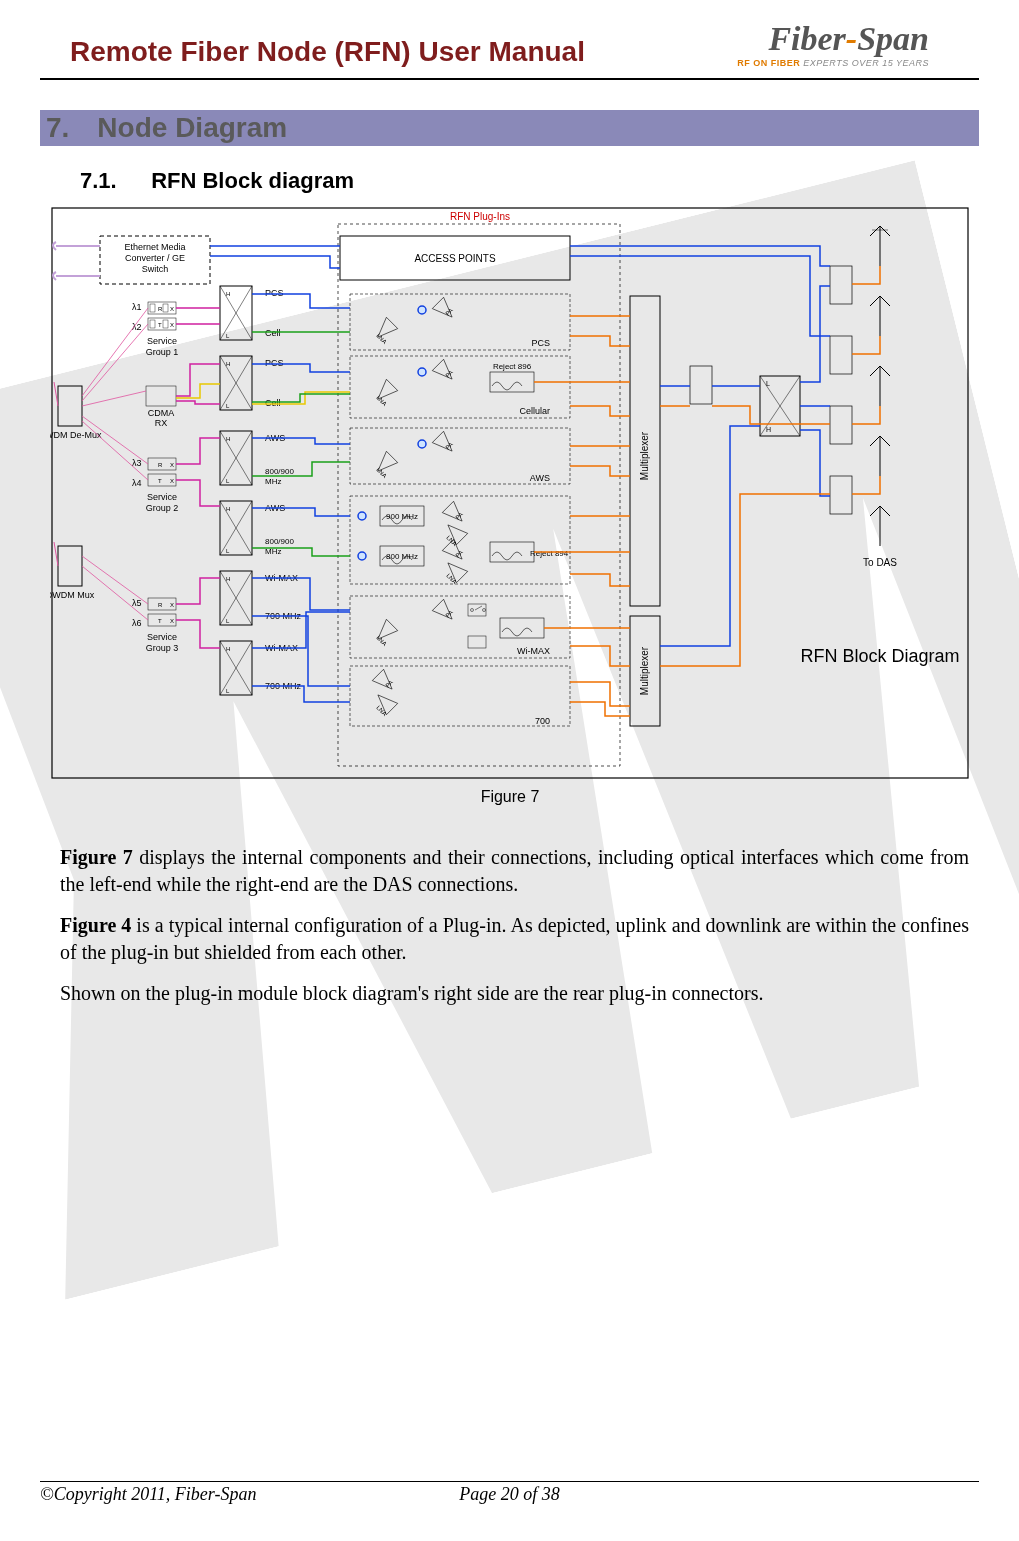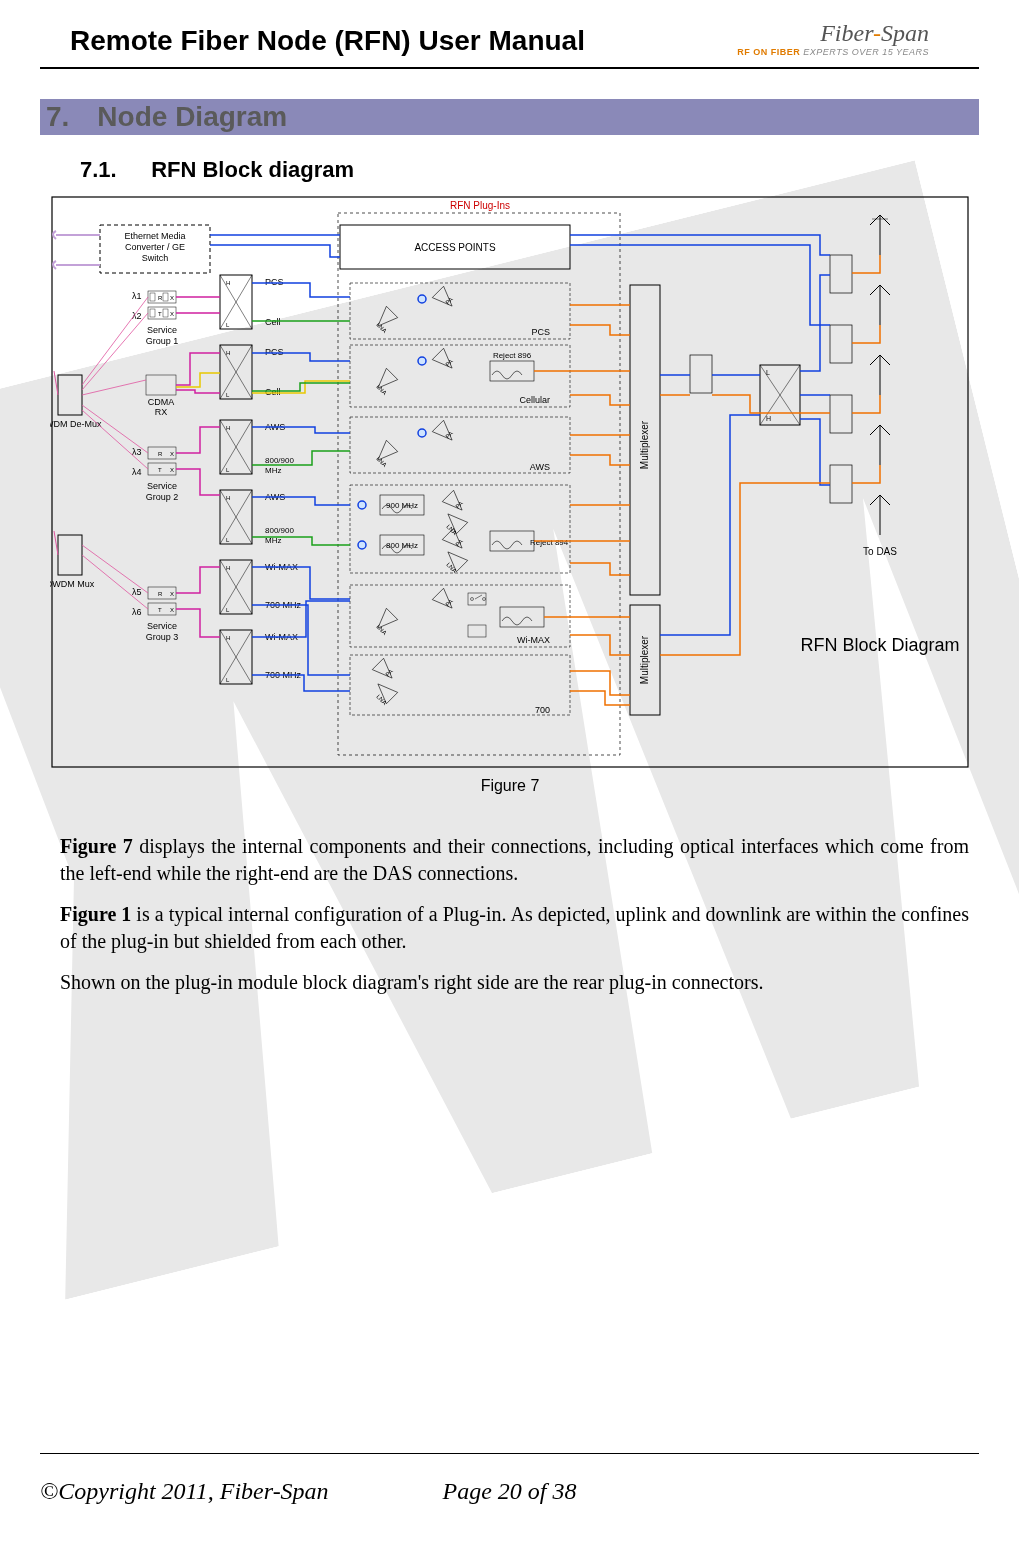--- a/index.html
+++ b/index.html
@@ -38,25 +38,25 @@
     padding: 20px 50px 10px 30px;
     display: flex;
     justify-content: space-between;
     align-items: flex-end;
     border-bottom: 2px solid #000;
     margin: 0 40px;
   }
   .header-title {
     font-size: 28px;
     font-weight: bold;
-    color: #000000;
+    color: #7f1d1d;
     font-family: Verdana, Arial, sans-serif;
   }
   .logo { text-align: right; }
-  .logo-top { font-size: 24px; font-weight: normal; font-style: italic; color: #555; font-family: Georgia, serif; }
+  .logo-top { font-size: 34px; font-weight: bold; font-style: italic; color: #555; font-family: Georgia, serif; }
   .logo-accent { color: #e07b00; }
   .logo-sub { font-size: 9px; color: #888; letter-spacing: 0.5px; font-family: Arial, sans-serif; }
   .section-bar {
     margin: 30px 40px 0 40px;
     background: #8a89b8;
     padding: 2px 6px 2px 6px;
     display: flex;
     align-items: baseline;
   }
   .section-num {
@@ -99,24 +99,24 @@
     line-height: 1.35;
     text-align: justify;
   }
   .body-text p { margin: 0 0 14px 0; }
   .body-text b { font-weight: bold; }
   .footer {
     position: absolute;
     left: 40px; right: 40px;
     bottom: 36px;
     border-top: 1.5px solid #000;
-    padding-top: 24px;
+    padding-top: 2px;
     font-family: "Times New Roman", Times, serif;
     font-style: italic;
-    font-size: 24px;
+    font-size: 18px;
     display: flex;
     justify-content: space-between;
   }
   .footer .center { position: absolute; left: 0; right: 0; text-align: center; font-style: italic; }
   
   .diagram-box svg text { font-family: Arial, sans-serif; }
 </style>
 </head>
 <body>
 
@@ -463,21 +463,21 @@
       </g>
 
       <text x="830" y="456" font-size="18" text-anchor="middle" font-family="'Times New Roman',serif">RFN Block Diagram</text>
 
       <text x="460" y="596" font-size="16" text-anchor="middle" font-family="'Times New Roman',serif">Figure 7</text>
     </svg>
   </div>
 
   <div class="body-text">
     <p><b>Figure 7</b><span> displays the internal components and their connections, including optical interfaces which come from the left-end while the right-end are the DAS connections.</span></p>
-    <p><b>Figure 1</b><span> is a typical internal configuration of a Plug-in.  As depicted, uplink and downlink are within the confines of the plug-in but shielded from each other.</span></p>
+    <p><b>Figure 4</b><span> is a typical internal configuration of a Plug-in.  As depicted, uplink and downlink are within the confines of the plug-in but shielded from each other.</span></p>
     <p>Shown on the plug-in module block diagram's right side are the rear plug-in connectors.</p>
   </div>
 
 </div>
 
 <div class="footer">
   <span>©Copyright 2011, Fiber-Span</span>
   <span class="center">Page 20 of 38</span>
   <span style="visibility:hidden">.</span>
 </div>

